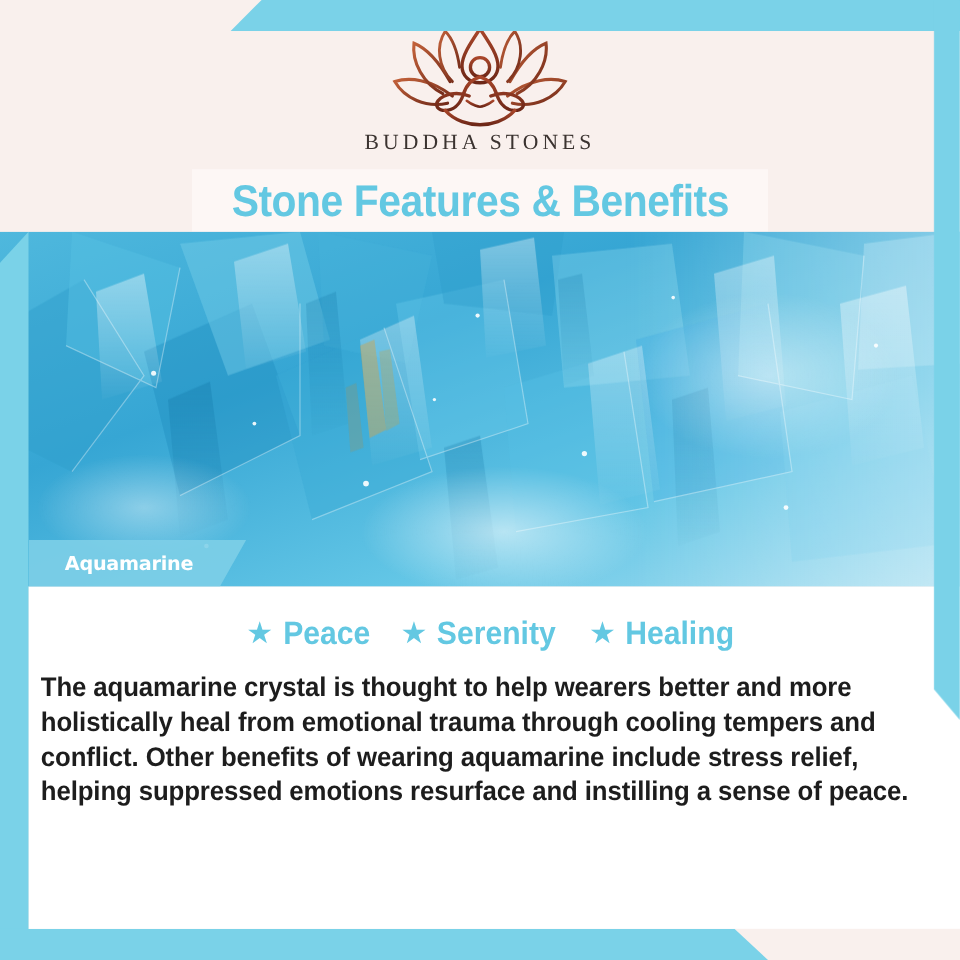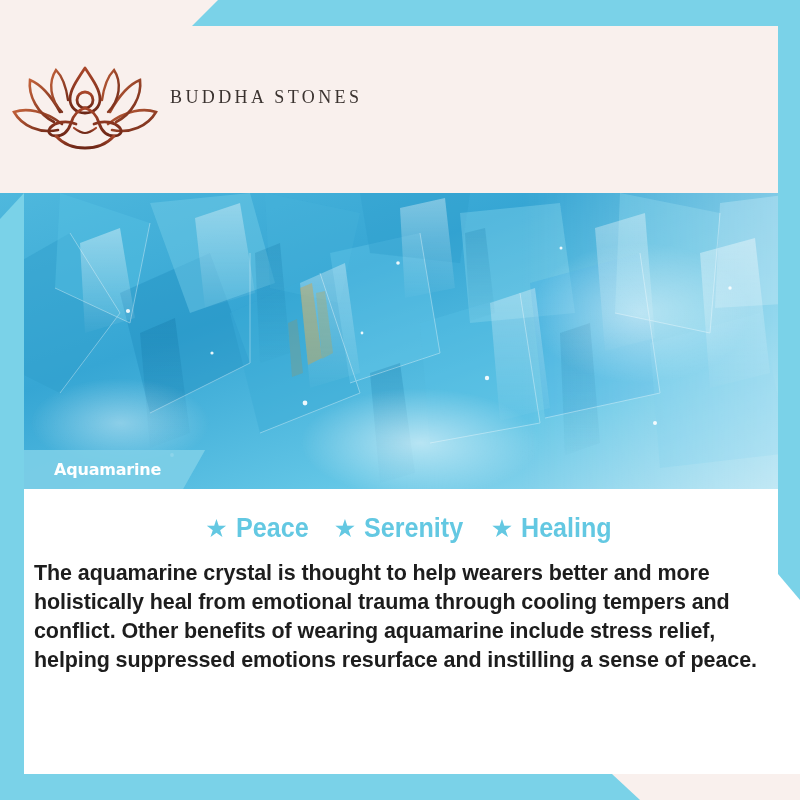--- a/index.html
+++ b/index.html
@@ -32,21 +32,21 @@
   .strip-bottom {
     position:absolute; left:0; bottom:0; width:640px; height:26px;
     background:#7ad2e8;
     clip-path:polygon(0 0, 612px 0, 640px 26px, 0 26px);
   }
 
   
   .header {
     position:absolute; left:0; top:0; width:800px; height:193px;
     background:#f9f0ed;
-    display:flex; flex-direction:row; align-items:center;
+    display:flex; flex-direction:column; align-items:center;
   }
   .logo-mark { margin-top:22px; width:170px; height:84px; }
   .brand-name {
     margin-top:2px;
     font-family:"Liberation Serif", serif;
     font-size:18px; letter-spacing:3.4px; color:#3b3330;
     font-weight:400;
   }
 
   
@@ -150,20 +150,23 @@
           <path d="M85 42 C78 44 73 50 71 57 C68 66 62 70 56 70 C50 70 47 66 50 62 C55 56 66 54 76 58" stroke-width="2.8"></path>
           <path d="M85 42 C92 44 97 50 99 57 C102 66 108 70 114 70 C120 70 123 66 120 62 C115 56 104 54 94 58" stroke-width="2.8"></path>
           <path d="M56 70 C64 79 76 82 85 82 C94 82 106 79 114 70" stroke-width="2.8"></path>
           <path d="M74 62 C79 66 84 67 85 67 C86 67 91 66 96 62" stroke-width="2.2"></path>
         </g>
       </svg>
     </div>
     <div class="brand-name">BUDDHA STONES</div>
   </div>
 
+  <div class="title-band">
+    <div class="title-text">Stone Features &amp; Benefits</div>
+  </div>
 
   <div class="photo">
     <svg viewBox="0 0 800 296" preserveAspectRatio="none" xmlns="http://www.w3.org/2000/svg">
       <defs>
         <linearGradient id="bg1" x1="0" y1="0" x2="1" y2="1">
           <stop offset="0%" stop-color="#4fb8dd"></stop>
           <stop offset="35%" stop-color="#36a6d4"></stop>
           <stop offset="70%" stop-color="#63c6e6"></stop>
           <stop offset="100%" stop-color="#a9dff1"></stop>
         </linearGradient>

